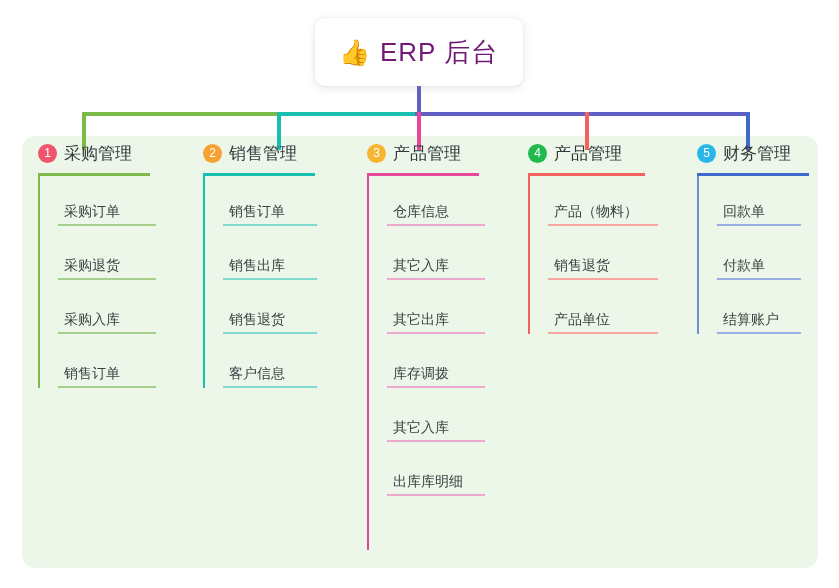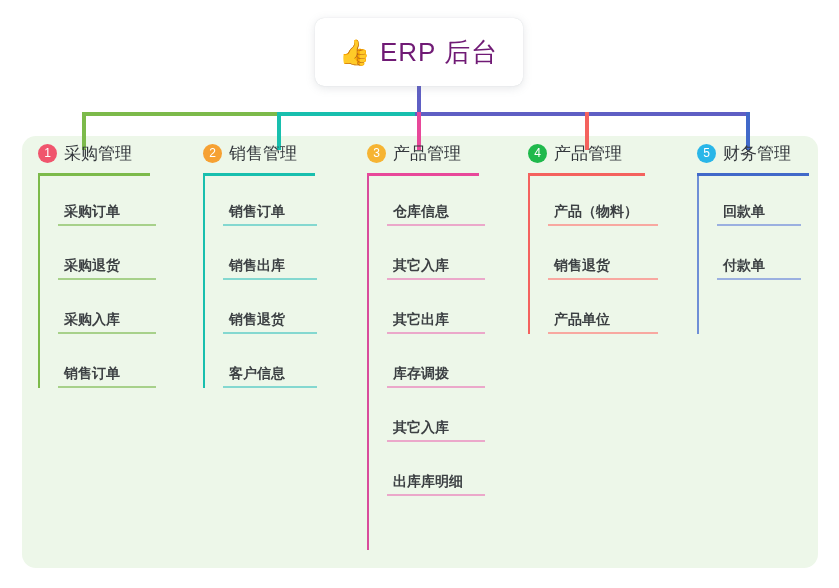--- a/index.html
+++ b/index.html
@@ -112,21 +112,20 @@
   }
   .spine {
     position: absolute;
     left: 0;
     top: 0;
     width: 2px;
   }
   .leaf {
     position: relative;
     height: 54px;
-    font-weight: bold;
   }
   .leaf .leaf-label {
     position: absolute;
     left: 6px;
     bottom: 9px;
     font-size: 14px;
     color: #3c4043;
     white-space: nowrap;
   }
   .leaf .leaf-rule {
@@ -274,15 +273,19 @@
       <div class="items">
         <div class="spine" style="background: rgb(111, 143, 214); height: 158px;"></div>
         <div class="leaf">
           <span class="leaf-label">回款单</span>
           <div class="leaf-rule" style="background: rgb(155, 176, 224); width: 84px;"></div>
         </div>
         <div class="leaf">
           <span class="leaf-label">付款单</span>
           <div class="leaf-rule" style="background: rgb(155, 176, 224); width: 84px;"></div>
         </div>
+        <div class="leaf">
+          <span class="leaf-label">结算账户</span>
+          <div class="leaf-rule" style="background: rgb(155, 176, 224); width: 84px;"></div>
+        </div>
       </div>
     </div>
   </div>
 
 </body></html>

